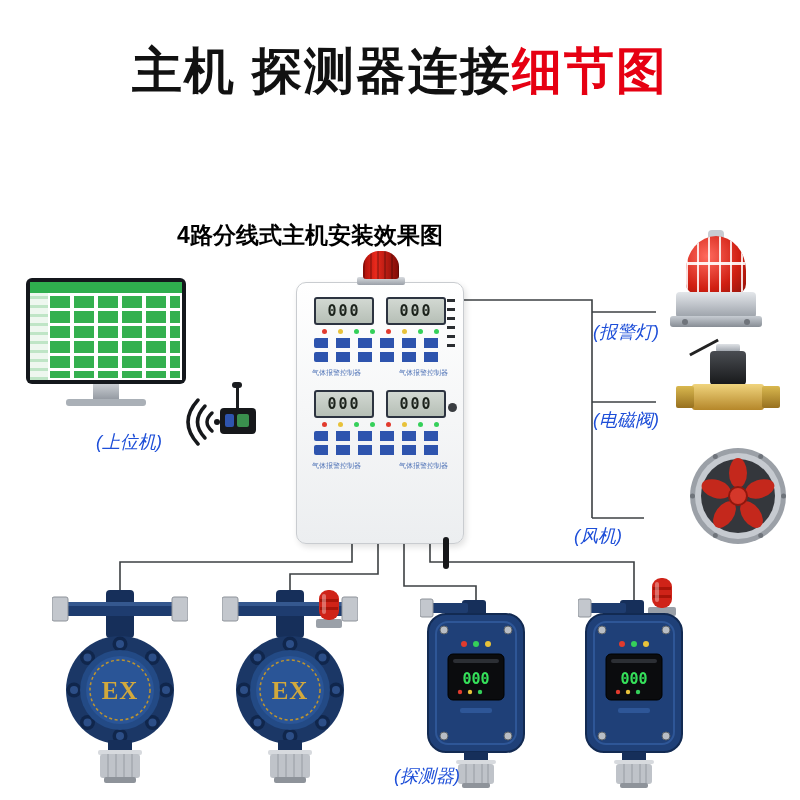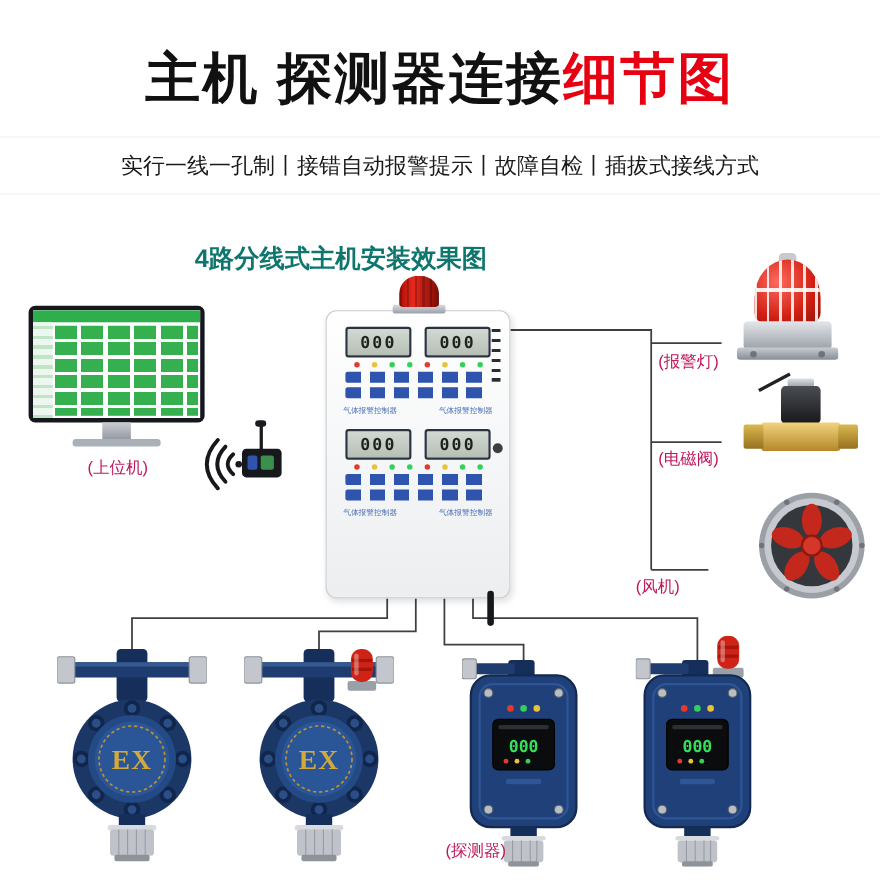--- a/index.html
+++ b/index.html
@@ -6,22 +6,22 @@
   #stage{position:relative;width:800px;height:800px;background:#fff;overflow:hidden;
          font-family:"Liberation Sans","DejaVu Sans",sans-serif;color:#111;}
   
   .title{position:absolute;top:38px;left:0;width:800px;text-align:center;
          font-size:50px;font-weight:900;letter-spacing:2px;color:#111;}
   .title .accent{color:#e60012;}
   .subtitle{position:absolute;top:124px;left:0;width:800px;text-align:center;
             font-size:20px;font-weight:500;color:#1a1a1a;padding:12px 0;
             border-top:1px solid #efefef;border-bottom:1px solid #efefef;box-sizing:border-box;}
   .section-title{position:absolute;top:220px;left:130px;width:360px;text-align:center;
-                 font-size:23px;font-weight:800;color:#0f766e;}
-  .small-label{position:absolute;font-size:15px;color:#be185d;text-align:center;z-index:3;}
+                 font-size:23px;font-weight:800;color:#000000;}
+  .small-label{position:absolute;font-size:18px;color:#1d4ed8;text-align:center;z-index:3;font-style:italic;}
   
   .dev{position:absolute;z-index:2;}
   #wires{position:absolute;left:0;top:0;z-index:1;}
   
   .monitor{left:26px;top:278px;width:160px;height:106px;background:#14171c;border-radius:6px;padding:4px;box-sizing:border-box;}
   .mon-screen{width:100%;height:100%;background:#fff;position:relative;overflow:hidden;}
   .mon-top{position:absolute;left:0;top:0;right:0;height:11px;background:#2fae4e;}
   .mon-side{position:absolute;left:0;top:11px;bottom:0;width:18px;background:#eef7ef;
             background-image:repeating-linear-gradient(0deg,#bfe5c6 0 3px,transparent 3px 9px);}
   .mon-grid{position:absolute;left:20px;top:14px;right:2px;bottom:2px;
@@ -91,21 +91,20 @@
   .vv-hexr{position:absolute;left:86px;top:42px;width:18px;height:22px;background:linear-gradient(#d9b84f,#97701f);border-radius:2px;}
   
   .ex-text{font-family:"Liberation Serif","DejaVu Serif",serif;}
 </style>
 </head>
 <body>
 
 <div id="stage">
 
   <div class="title"><span>主机 探测器连接</span><span class="accent">细节图</span></div>
-  <div class="subtitle">实行一线一孔制丨接错自动报警提示丨故障自检丨插拔式接线方式</div>
   <div class="section-title">4路分线式主机安装效果图</div>
 
   <svg id="wires" width="800" height="800">
     <g stroke="#3c4043" stroke-width="1.6" fill="none">
       <path d="M464,300 L592,300 L592,518"></path>
       <path d="M592,312 L656,312"></path>
       <path d="M592,402 L656,402"></path>
       <path d="M592,518 L644,518"></path>
       <path d="M352,544 L352,562 L120,562 L120,606"></path>
       <path d="M378,544 L378,574 L290,574 L290,606"></path>
@@ -116,21 +115,21 @@
 
   <div class="dev monitor">
     <div class="mon-screen">
       <div class="mon-top"></div>
       <div class="mon-side"></div>
       <div class="mon-grid"></div>
     </div>
   </div>
   <div class="dev mon-neck"></div>
   <div class="dev mon-base"></div>
-  <div class="small-label" style="left:52px;top:416px;width:110px;">(上位机)</div>
+  <div class="small-label" style="left:52px;top:430px;width:110px;text-align:right;">(上位机)</div>
 
   <svg class="dev" style="left:174px;top:398px;" width="48" height="48">
     <g stroke="#16181b" stroke-width="3.5" fill="none" stroke-linecap="round">
       <path d="M38,15 Q28,24 38,33"></path>
       <path d="M31,8 Q16,24 31,40"></path>
       <path d="M24,2 Q4,24 24,46"></path>
     </g>
     <circle cx="43" cy="24" r="3" fill="#16181b"></circle>
   </svg>
   <div class="dev module">

